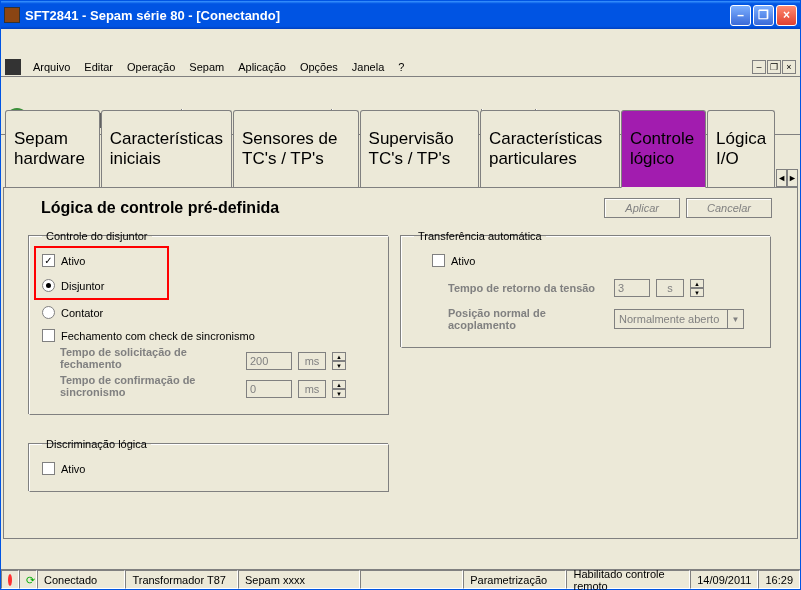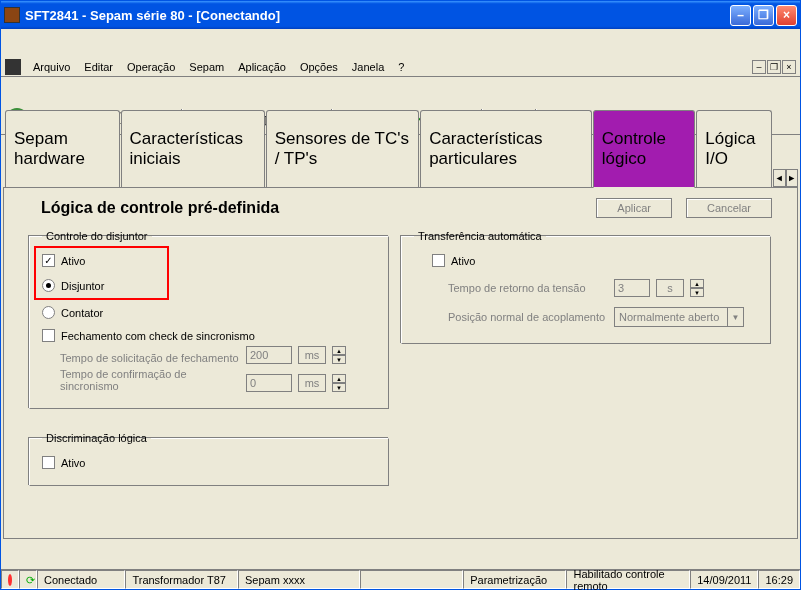--- a/index.html
+++ b/index.html
@@ -169,21 +169,22 @@
     color: #000;
     flex: 1;
     padding-left: 12px;
   }
   .btn {
     padding: 3px 20px;
     border: 1px solid #808080;
     background: #ece9d8;
     font-size: 11px;
     box-shadow: 1px 1px 0 #fff inset;
-    margin-left: 14px;
+    margin-left: 6px;
+    font-style: italic;
   }
   .btn.disabled { color: #808080; }
   .columns { display: flex; gap: 12px; }
   .col-left { width: 360px; }
   .col-right { width: 370px; }
   fieldset {
     border: 1px solid #808080;
     border-top-color: #fff;
     border-left-color: #fff;
     box-shadow: -1px -1px 0 #808080;
@@ -210,21 +211,21 @@
   .checkbox, .radio {
     width: 13px; height: 13px;
     border: 1px solid #808080;
     background: #fff;
     display: inline-flex;
     align-items: center; justify-content: center;
     font-size: 10px;
   }
   .radio { border-radius: 50%; }
   .radio .dot { width: 5px; height: 5px; background: #000; border-radius: 50%; }
-  .label-disabled { color: #808080; }
+  .label-disabled { color: #808080; font-weight: bold; }
   .num-input {
     width: 46px; height: 18px;
     border: 1px solid #808080;
     background: #ece9d8;
     padding: 1px 3px;
     color: #808080;
     font-size: 11px;
   }
   .unit-box {
     width: 28px; height: 18px;
@@ -340,20 +341,21 @@
     <div class="tb-btn">►</div>
     <div class="tb-sep"></div>
     <div class="tb-btn">💬</div>
   </div>
 
   <div class="content">
     <div class="tabstrip">
       <div class="tab">Sepam hardware</div>
       <div class="tab">Características iniciais</div>
       <div class="tab">Sensores de TC's / TP's</div>
+      <div class="tab">Supervisão TC's / TP's</div>
       <div class="tab">Características particulares</div>
       <div class="tab active">Controle lógico</div>
       <div class="tab">Lógica I/O</div>
       <div class="scroll-btn">◄</div>
       <div class="scroll-btn">►</div>
     </div>
 
     <div class="tab-panel">
       <div class="panel-header">
         <div class="panel-title">Lógica de controle pré-definida</div>

